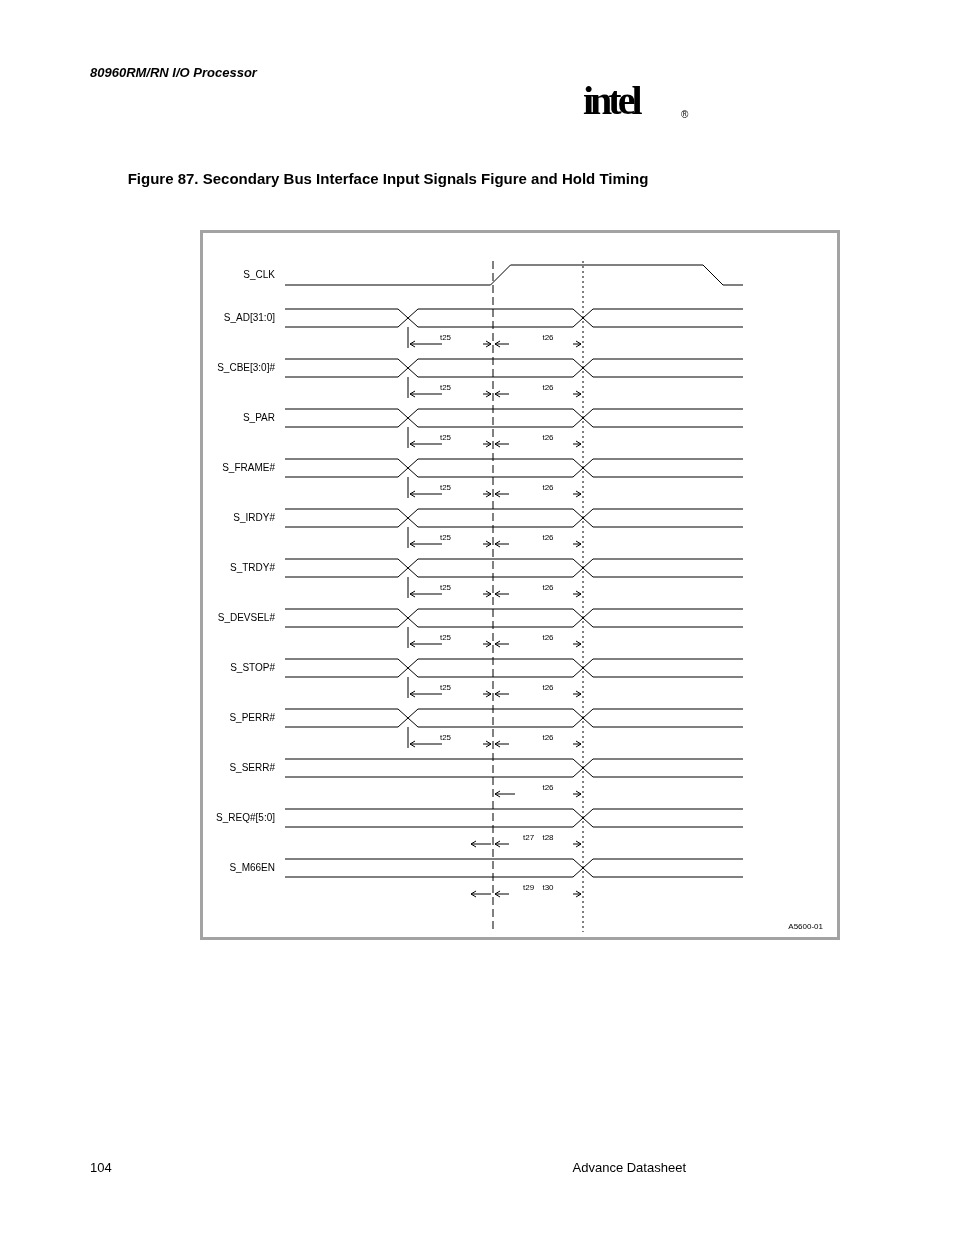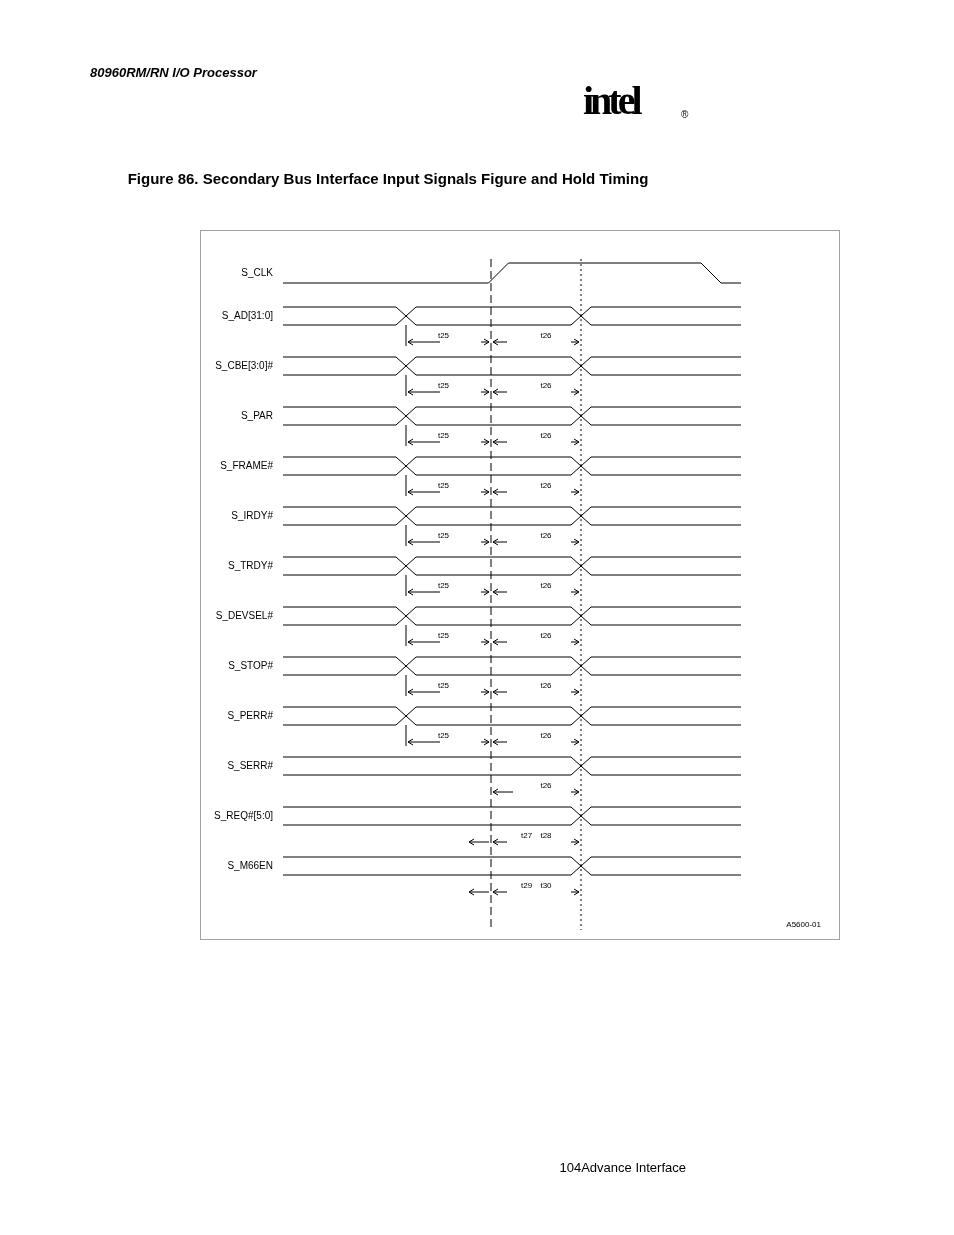--- a/index.html
+++ b/index.html
@@ -38,55 +38,55 @@
     text-align: center;
     font-size: 15px;
     font-weight: bold;
   }
   .diagram {
     position: absolute;
     top: 230px;
     left: 200px;
     width: 640px;
     height: 710px;
-    border: 1px solid #a3a3a3;
+    border: 3px solid #a3a3a3;
     box-sizing: border-box;
   }
   .diagram svg { display:block; }
   .sig-label {
     font: 10px Arial, sans-serif;
     fill: #000;
   }
   .tiny { font: 8px Arial, sans-serif; fill:#000; }
   .footer {
     position: absolute;
     bottom: 60px;
     left: 90px;
     right: 90px;
     display: flex;
-    justify-content: flex-end;
+    justify-content: space-between;
     font-size: 13px;
   }
 </style>
 </head>
 <body>
 
 <div class="page">
 
   <div class="header-bar">80960RM/RN I/O Processor</div>
 
   <div class="logo">
     <svg width="110" height="48" viewBox="0 0 110 48">
       <text x="0" y="36" font-family="Georgia, 'Times New Roman', serif" font-size="40" font-weight="bold" fill="#000" letter-spacing="-4">intel</text>
       <text x="98" y="40" font-size="10" fill="#000">®</text>
     </svg>
   </div>
 
   <div class="section-heading">
-    <span>Figure 86.</span>
+    <span>Figure 87.</span>
     <span> </span>
     <span>Secondary Bus Interface Input Signals Figure and Hold Timing</span>
   </div>
 
   <div class="diagram">
     <svg id="timing-svg" width="638" height="708">
         <line x1="290" y1="28" x2="290" y2="699" stroke="#000" stroke-width="1" stroke-dasharray="8 4"></line>
         <line x1="380" y1="28" x2="380" y2="699" stroke="#000" stroke-width="1" stroke-dasharray="2 3"></line>
         <polyline points="82,52 287.5,52 307.5,32 500,32 520,52 540,52" stroke="#000" stroke-width="1" fill="none"></polyline>
         <text x="72" y="45" text-anchor="end" class="sig-label">S_CLK</text>
@@ -245,15 +245,15 @@
         <text x="320" y="657" class="tiny">t29</text>
         <line x1="378" y1="661" x2="370" y2="661" stroke="#000" stroke-width="1"></line>
         <polyline points="373,658 378,661 373,664" stroke="#000" stroke-width="1" fill="none"></polyline>
         <text x="345" y="657" class="tiny" text-anchor="middle">t30</text>
         <text x="620" y="696" text-anchor="end" class="tiny">A5600-01</text>
       </svg>
   </div>
 
   <div class="footer">
     <span>104</span>
-    <span>Advance Interface</span>
+    <span>Advance Datasheet</span>
   </div>
 </div>
 
 </body></html>

